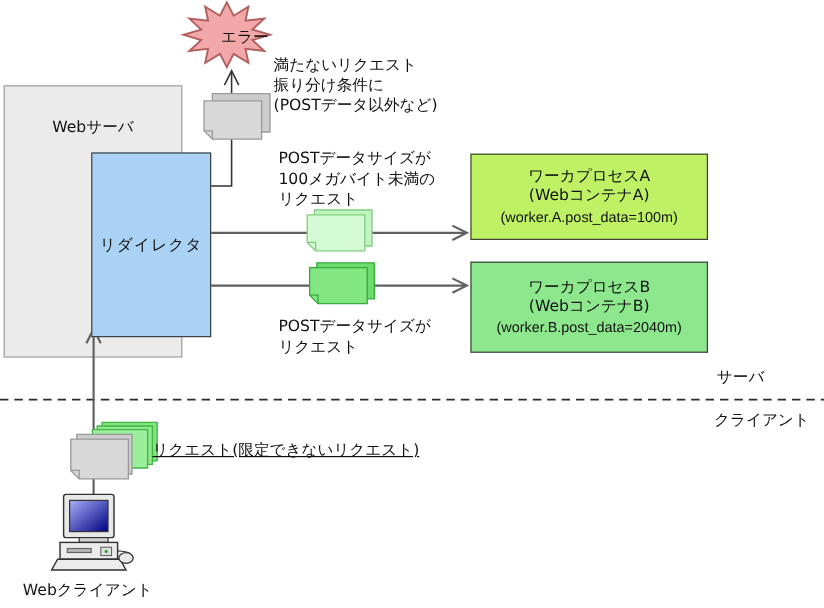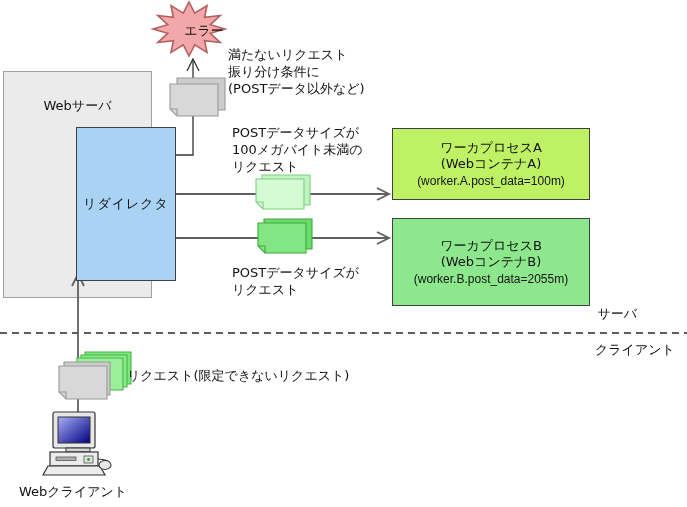--- a/index.html
+++ b/index.html
@@ -111,24 +111,24 @@
   <div class="abs node redirector" style="left:28px;top:127px;width:100px;height:154px;margin-left:48px;">
     <span>リダイレクタ</span>
   </div>
 
   <div class="abs node worker worker-a" style="left:392px;top:128px;width:198px;height:72px;">
     <div>ワーカプロセスA</div>
     <div>(WebコンテナA)</div>
     <div class="cfg">(worker.A.post_data=100m)</div>
   </div>
 
-  <div class="abs node worker worker-b" style="left:392px;top:218px;width:198px;height:88px;">
+  <div class="abs node worker worker-b" style="left:392px;top:218px;width:198px;height:76px;">
     <div>ワーカプロセスB</div>
     <div>(WebコンテナB)</div>
-    <div class="cfg">(worker.B.post_data=2055m)</div>
+    <div class="cfg">(worker.B.post_data=2040m)</div>
   </div>
 
   <div class="abs lbl center" style="left:175px;top:22px;width:58px;">エラー</div>
 
   <div class="abs note" style="left:228px;top:46px;">
     <div>満たないリクエスト</div>
     <div>振り分け条件に</div>
     <div>(POSTデータ以外など)</div>
   </div>
 
@@ -136,20 +136,20 @@
     <div>POSTデータサイズが</div>
     <div>100メガバイト未満の</div>
     <div>リクエスト</div>
   </div>
 
   <div class="abs note" style="left:232px;top:264px;">
     <div>POSTデータサイズが</div>
     <div>リクエスト</div>
   </div>
 
-  <div class="abs note" style="left:127px;top:367px;">リクエスト(限定できないリクエスト)</div>
+  <div class="abs note" style="left:127px;top:367px;text-decoration:underline;">リクエスト(限定できないリクエスト)</div>
 
   <div class="abs lbl" style="left:560px;top:305px;width:77px;text-align:right;">サーバ</div>
   <div class="abs lbl" style="left:595px;top:341px;">クライアント</div>
 
   <div class="abs lbl" style="left:19px;top:483px;">Webクライアント</div>
 
 </div>
 
 </body></html>

